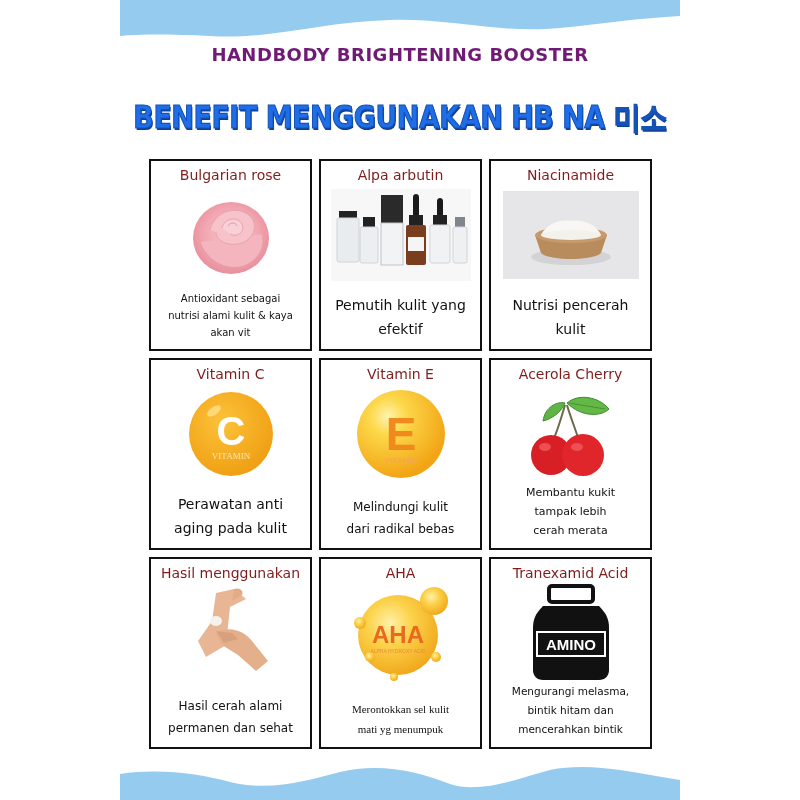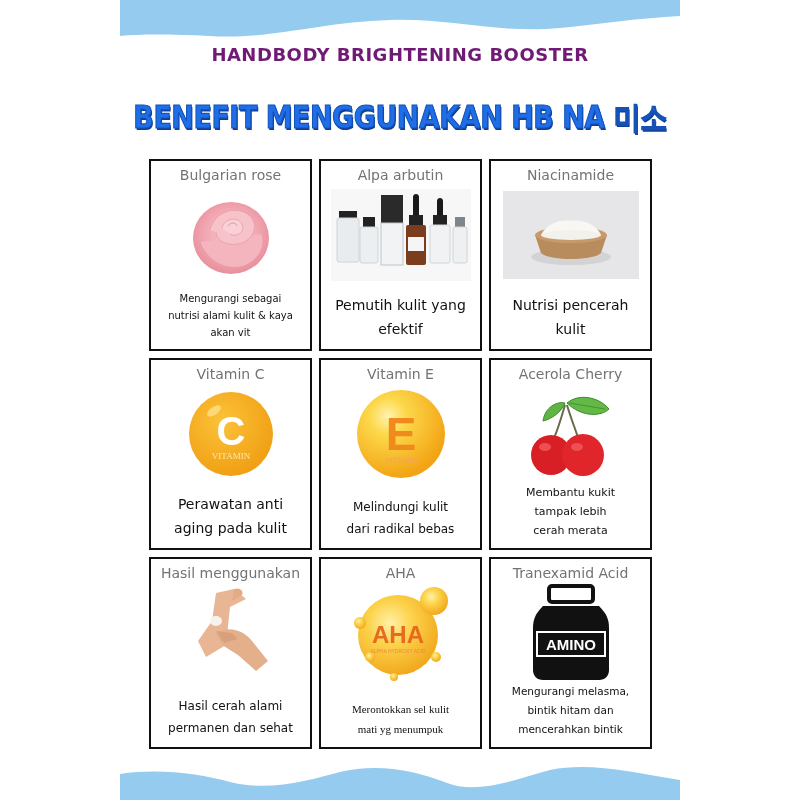--- a/index.html
+++ b/index.html
@@ -32,21 +32,21 @@
       display: grid; grid-template-columns: 163px 163px 163px;
       grid-template-rows: 192px 192px 192px;
       column-gap: 7px; row-gap: 7px;
     }
     .card {
       border: 2.5px solid #111111; background: #ffffff;
       display: flex; flex-direction: column; align-items: center;
       padding: 4px 4px 4px 4px; position: relative;
     }
     .card-title {
-      font-family: "DejaVu Sans", sans-serif; font-size: 14px; color: #737373;
+      font-family: "DejaVu Sans", sans-serif; font-size: 14px; color: #7f1d1d;
       text-align: center; white-space: nowrap; height: 20px; line-height: 20px;
     }
     .card-img {
       width: 140px; height: 96px; display: flex; align-items: center; justify-content: center;
       margin-top: 2px;
     }
     .card-desc {
       font-family: "DejaVu Sans", sans-serif; color: #111; text-align: center;
       margin-top: auto; margin-bottom: 4px;
     }
@@ -81,21 +81,21 @@
             </radialGradient>
           </defs>
           <ellipse cx="45" cy="48" rx="38" ry="36" fill="url(#rg1)"></ellipse>
           <path d="M14,52 C20,70 40,82 58,76 C72,70 80,58 76,44" fill="#f4b5bf" stroke="#e99aa6" stroke-width="1"></path>
           <path d="M24,40 C28,22 50,14 64,26 C74,36 66,52 52,54 C40,56 30,50 30,42" fill="#f7c3cb" stroke="#eba2ad" stroke-width="1"></path>
           <path d="M36,38 C38,28 52,26 56,34 C60,42 50,48 44,44" fill="#f9d0d6" stroke="#eba2ad" stroke-width="1"></path>
           <path d="M42,36 C44,32 50,32 51,36" fill="none" stroke="#e495a1" stroke-width="1"></path>
         </svg>
       </div>
       <div class="card-desc desc-sm">
-        <span class="desc-line">Mengurangi sebagai</span>
+        <span class="desc-line">Antioxidant sebagai</span>
         <span class="desc-line">nutrisi alami kulit &amp; kaya</span>
         <span class="desc-line">akan vit</span>
       </div>
     </div>
 
     <div class="card">
       <div class="card-title">Alpa arbutin</div>
       <div class="card-img">
         <svg width="140" height="92" viewBox="0 0 140 92">
           <rect x="0" y="0" width="140" height="92" fill="#f7f7f7"></rect>

